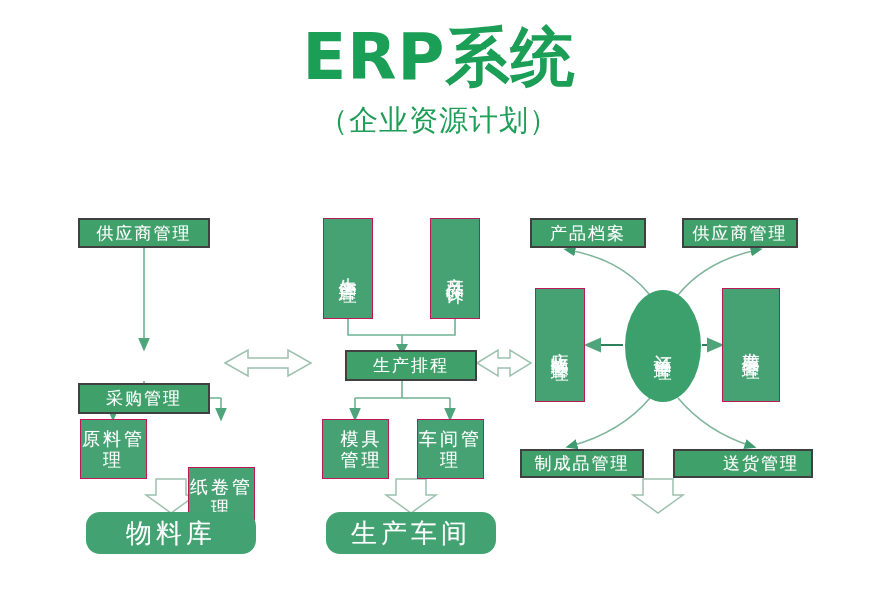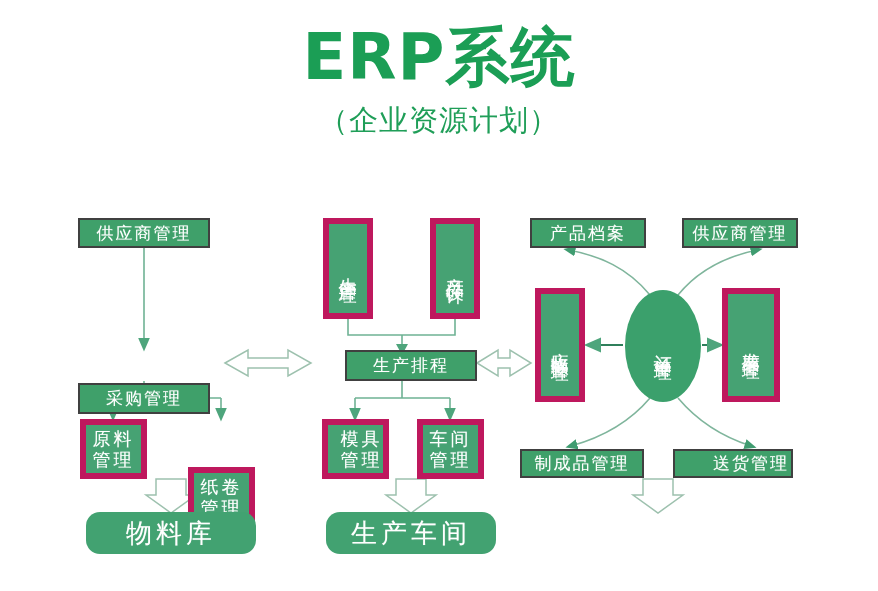--- a/index.html
+++ b/index.html
@@ -63,21 +63,21 @@
     line-height: 1.18;
     text-shadow: 0 0 1px rgba(255,255,255,0.35);
   }
   .node.flat {
     background: #3fa06a;
     border: 2px solid #404040;
     font-size: 17px;
   }
   .node.block {
     background: #46a273;
-    border: 6px solid #be185d;
+    border: 1px solid #be185d;
     font-size: 19px;
   }
   .node.vertical {
     writing-mode: vertical-rl;
     text-orientation: upright;
     letter-spacing: 3px;
     font-size: 18px;
   }
   .node.rounded {
     background: #42a271;
@@ -178,16 +178,16 @@
   <div class="node flat" style="left:682px; top:218px; width:116px; height:30px;">供应商管理</div>
 
   <div class="node block vertical" style="left:535px; top:288px; width:50px; height:114px;">应收款管理</div>
 
   <div class="node ellipse" style="left:625px; top:290px; width:76px; height:112px;">订单管理</div>
 
   <div class="node block vertical" style="left:722px; top:288px; width:58px; height:114px;">发票管理</div>
 
   <div class="node flat" style="left:520px; top:449px; width:124px; height:29px;">制成品管理</div>
 
-  <div class="node flat" style="left:673px; top:449px; width:120px; height:29px;padding-left:36px;">送货管理</div>
+  <div class="node flat" style="left:673px; top:449px; width:140px; height:29px;padding-left:36px;">送货管理</div>
 
 
 </div>
 
 </body></html>

